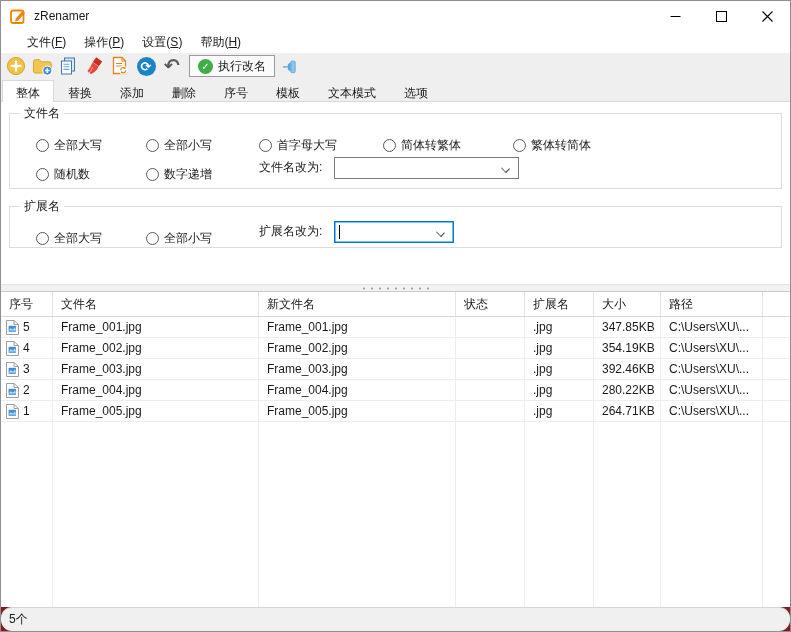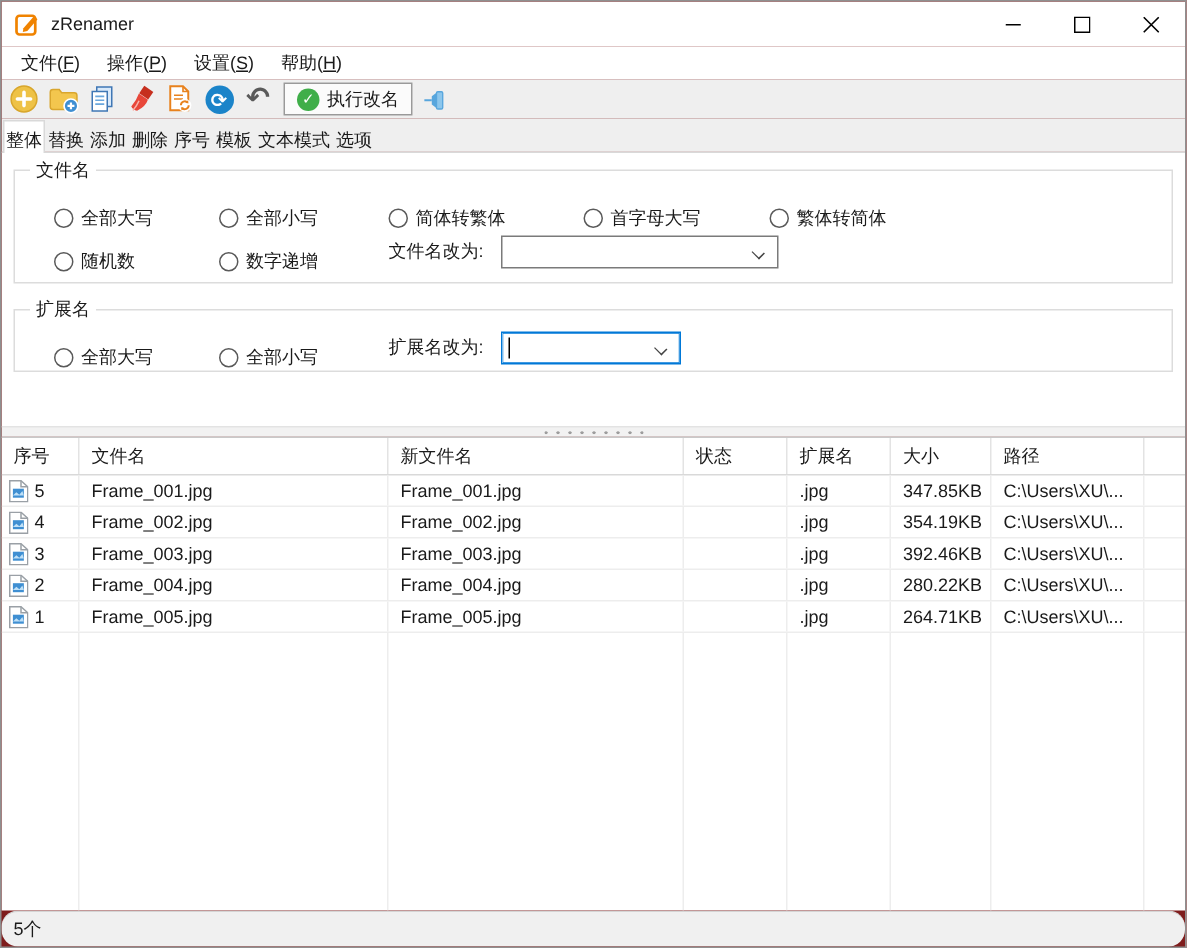--- a/index.html
+++ b/index.html
@@ -10,42 +10,42 @@
 
   
   .titlebar { height:30px; background:#fff; display:flex; align-items:center; }
   .app-icon { width:17px; height:17px; margin-left:9px; flex:0 0 auto; }
   .title-text { margin-left:7px; font-size:12px; }
   .win-controls { margin-left:auto; display:flex; height:100%; }
   .win-btn { width:46px; height:100%; display:flex; align-items:center; justify-content:center; }
   .win-btn svg { display:block; }
 
   
-  .menubar { height:22px; background:#fff; display:flex; align-items:center; padding-left:4px; }
+  .menubar { height:22px; background:#fff; display:flex; align-items:center; padding-left:17px; }
   .menu-item { padding:2px 9px; }
   .menu-item .mn-key { text-decoration:underline; }
 
   
   .toolbar { height:26px; background:#efefef; display:flex; align-items:center; padding-left:4px; }
   .tb-icon { width:22px; height:22px; margin-right:4px; display:flex; align-items:center; justify-content:center; }
   .tb-icon svg { display:block; }
   .glyph-refresh { width:19px; height:19px; border-radius:50%; background:#1b84c9; color:#fff;
                    text-align:center; line-height:19px; font-size:13px; font-weight:bold; }
   .glyph-refresh::before { content:"⟳"; }
   .glyph-undo { color:#5a5a5a; font-size:19px; font-weight:bold; line-height:20px; }
   .glyph-undo::before { content:"↶"; }
   .run-btn { display:flex; align-items:center; gap:5px; height:22px; padding:0 8px; margin:0 5px 0 2px;
              background:#fbfbfb; border:1px solid #9a9a9a; }
   .check-circle { width:15px; height:15px; border-radius:50%; background:#3fae49; color:#fff;
                   font-size:10px; line-height:15px; text-align:center; font-weight:bold; }
   .check-circle::before { content:"✓"; }
 
   
   .tabstrip { height:22px; background:#efefef; display:flex; align-items:flex-end; padding-left:1px; position:relative; z-index:2; }
-  .tab { height:20px; padding:3px 1px 0; border:1px solid transparent; border-bottom:none; }
+  .tab { height:20px; padding:3px 13px 0; border:1px solid transparent; border-bottom:none; }
   .tab.active { height:22px; background:#fff; border-color:#d9d9d9; margin-bottom:-1px; padding-top:4px; }
 
   
   .panel { height:183px; background:#fff; border-top:1px solid #d9d9d9; padding:3px 8px 0; position:relative; z-index:1; }
   fieldset { border:1px solid #dcdcdc; padding:2px 8px 6px 26px; }
   fieldset legend { padding:0 4px; margin-left:-16px; font-size:12px; }
   .fs-filename { height:84px; margin-bottom:9px; }
   .fs-ext { height:50px; }
   .opt-row { display:flex; align-items:center; height:29px; }
   .radio-item { display:flex; align-items:center; gap:5px;margin-top:13px; }
@@ -201,27 +201,27 @@
       <legend>文件名</legend>
       <div class="opt-row">
         <span class="radio-item rw0">
             <span class="radio-circle"></span>
             <span>全部大写</span>
           </span>
         <span class="radio-item rw1">
             <span class="radio-circle"></span>
             <span>全部小写</span>
           </span>
+        <span class="radio-item rw2">
+            <span class="radio-circle"></span>
+            <span>首字母大写</span>
+          </span>
         <span class="radio-item rw3">
             <span class="radio-circle"></span>
             <span>简体转繁体</span>
-          </span>
-        <span class="radio-item rw2">
-            <span class="radio-circle"></span>
-            <span>首字母大写</span>
           </span>
         <span class="radio-item">
             <span class="radio-circle"></span>
             <span>繁体转简体</span>
           </span>
       </div>
       <div class="opt-row">
         <span class="radio-item rw0">
             <span class="radio-circle"></span>
             <span>随机数</span>

